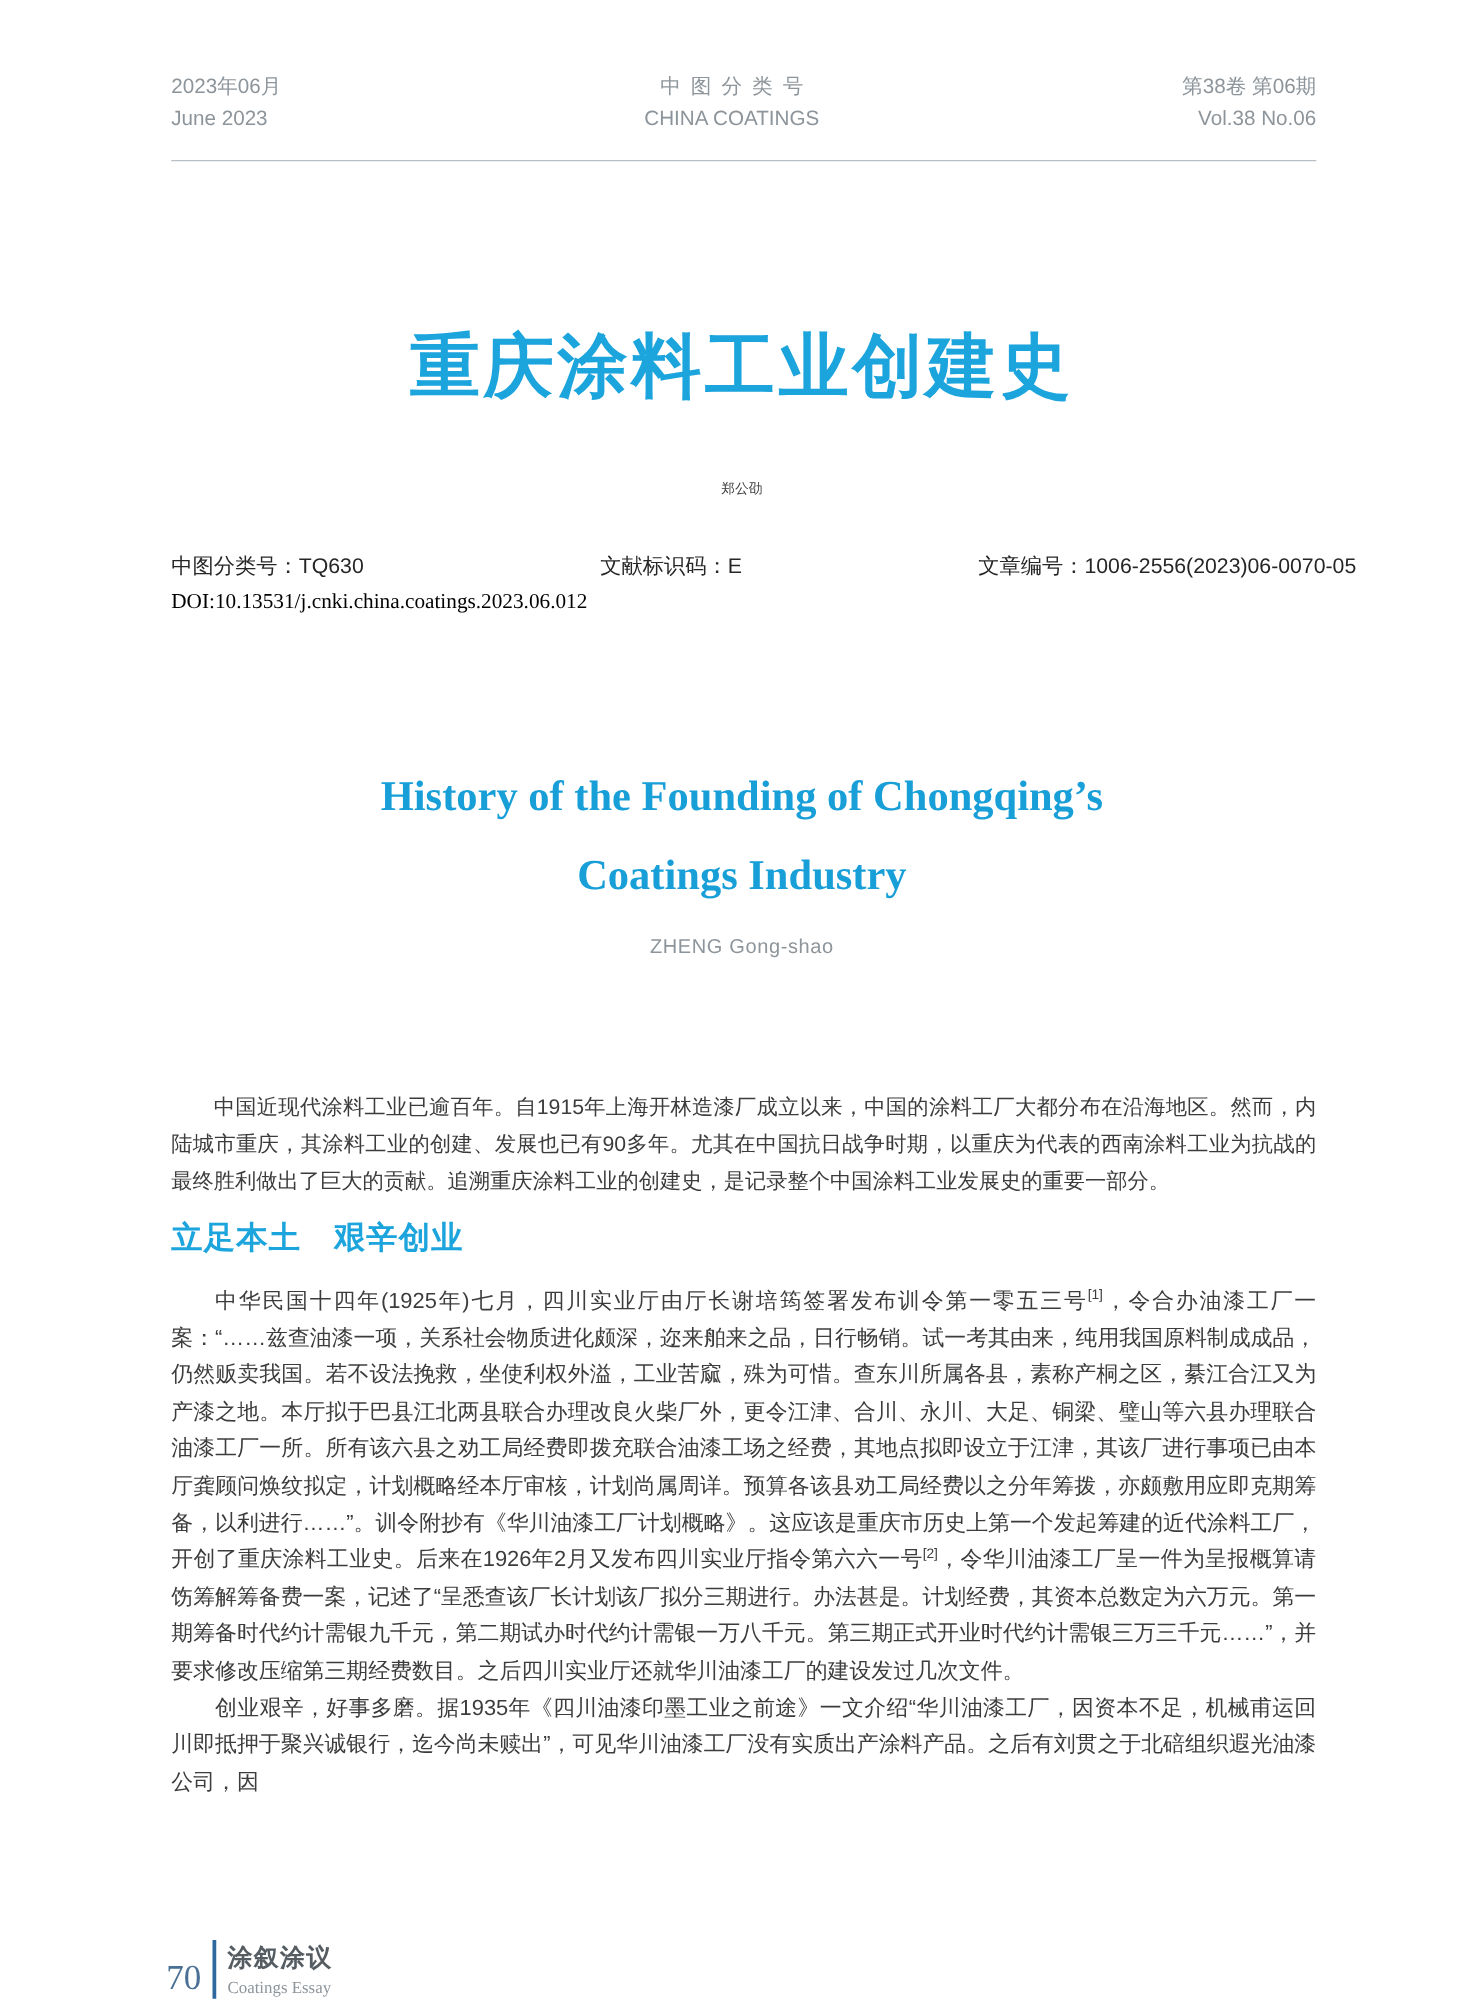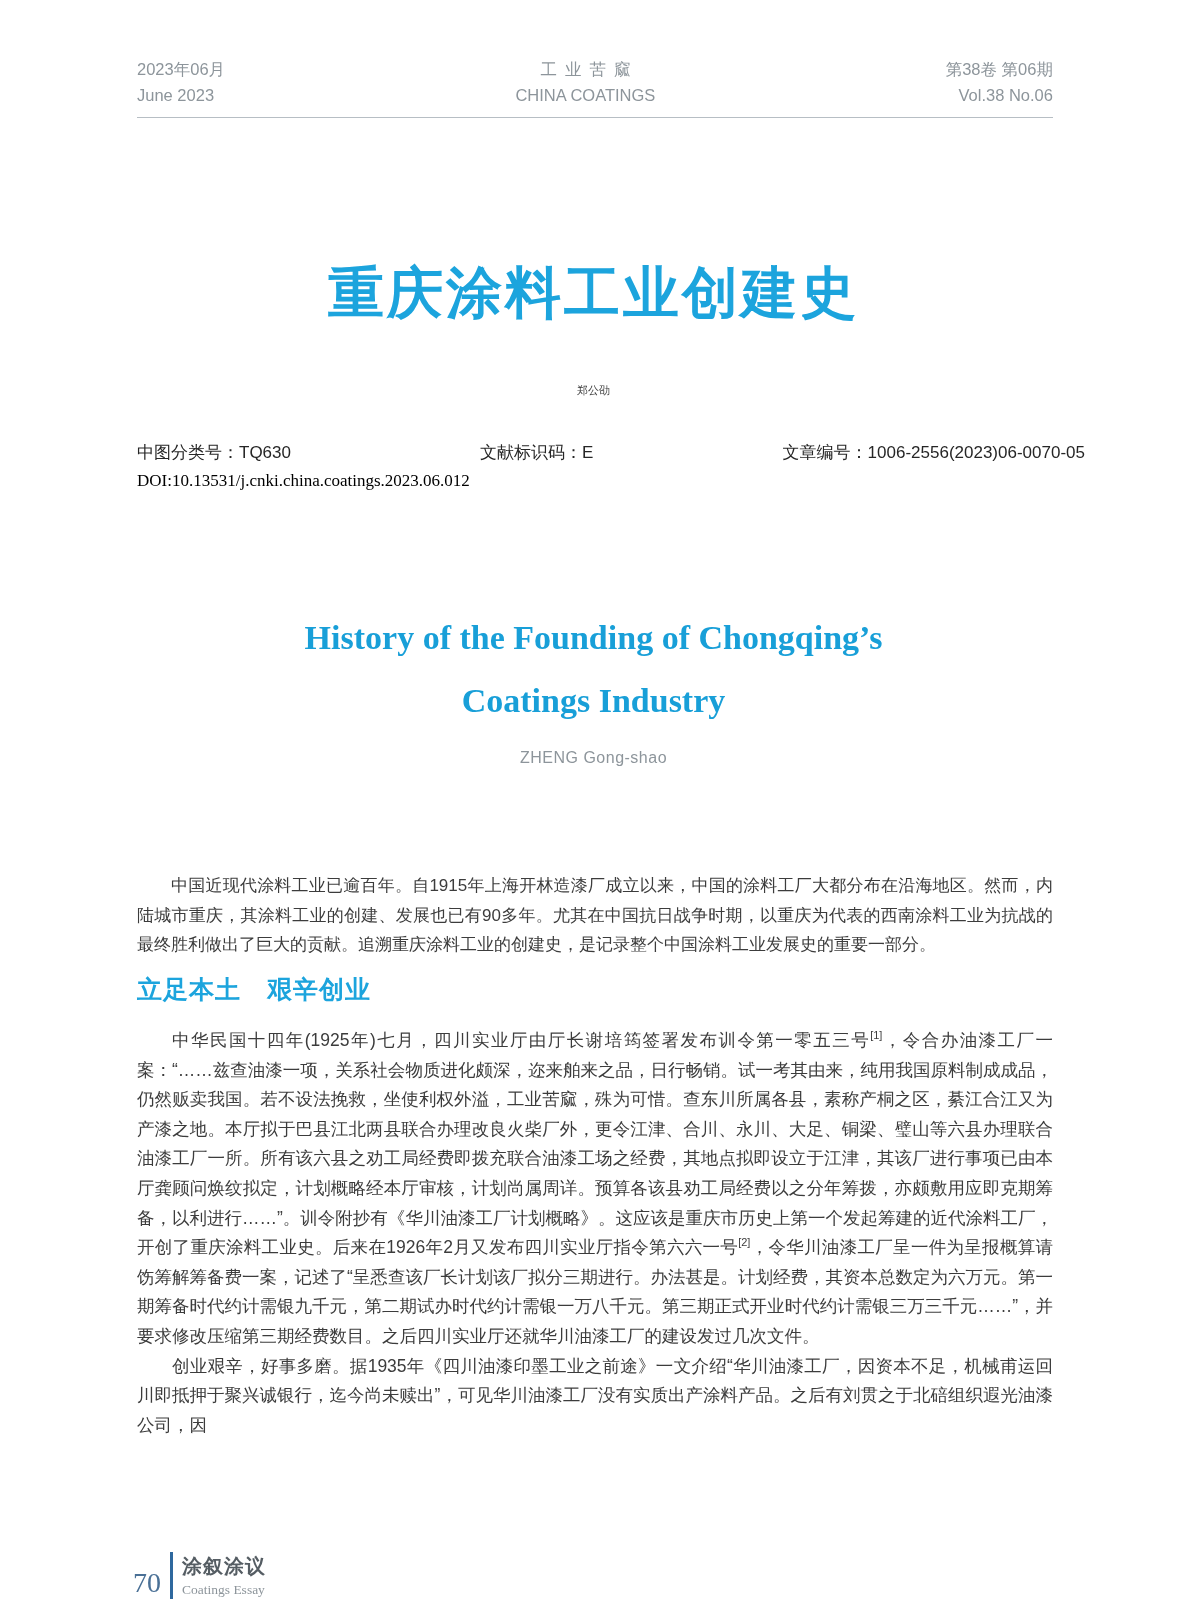--- a/index.html
+++ b/index.html
@@ -5,21 +5,21 @@
   html,body { margin:0; padding:0; background:#ffffff; }
   .page {
     position:relative; width:1187px; height:1600px; background:#ffffff;
     font-family:"Liberation Sans", sans-serif; color:#3c3c3c; overflow:hidden;
   }
 
   
   .header {
     position:absolute; top:56px; left:137px; width:916px;
     display:flex; justify-content:space-between; align-items:flex-end;
-    padding-bottom:9px; border-bottom:1px solid #b7bec4;
+    padding-bottom:20px; border-bottom:1px solid #b7bec4;
     color:#8d959b; font-size:16.5px; line-height:26px;
   }
   .header .col { white-space:nowrap; }
   .header .col-center { text-align:center; }
   .header .col-right { text-align:right; }
   .journal-name-cn { letter-spacing:8px; margin-right:-8px; }
 
   
   .title-cn {
     position:absolute; top:256px; left:0; width:100%; text-align:center;
@@ -90,21 +90,21 @@
 <body>
 
 <div class="page">
 
   <div class="header">
     <div class="col col-left">
       <div>2023年06月</div>
       <div>June 2023</div>
     </div>
     <div class="col col-center">
-      <div class="journal-name-cn">工业苦窳</div>
+      <div class="journal-name-cn">中图分类号</div>
       <div>CHINA COATINGS</div>
     </div>
     <div class="col col-right">
       <div>第38卷 第06期</div>
       <div>Vol.38  No.06</div>
     </div>
   </div>
 
   <div class="title-cn">重庆涂料工业创建史</div>
   <div class="author-cn">郑公劭</div>

